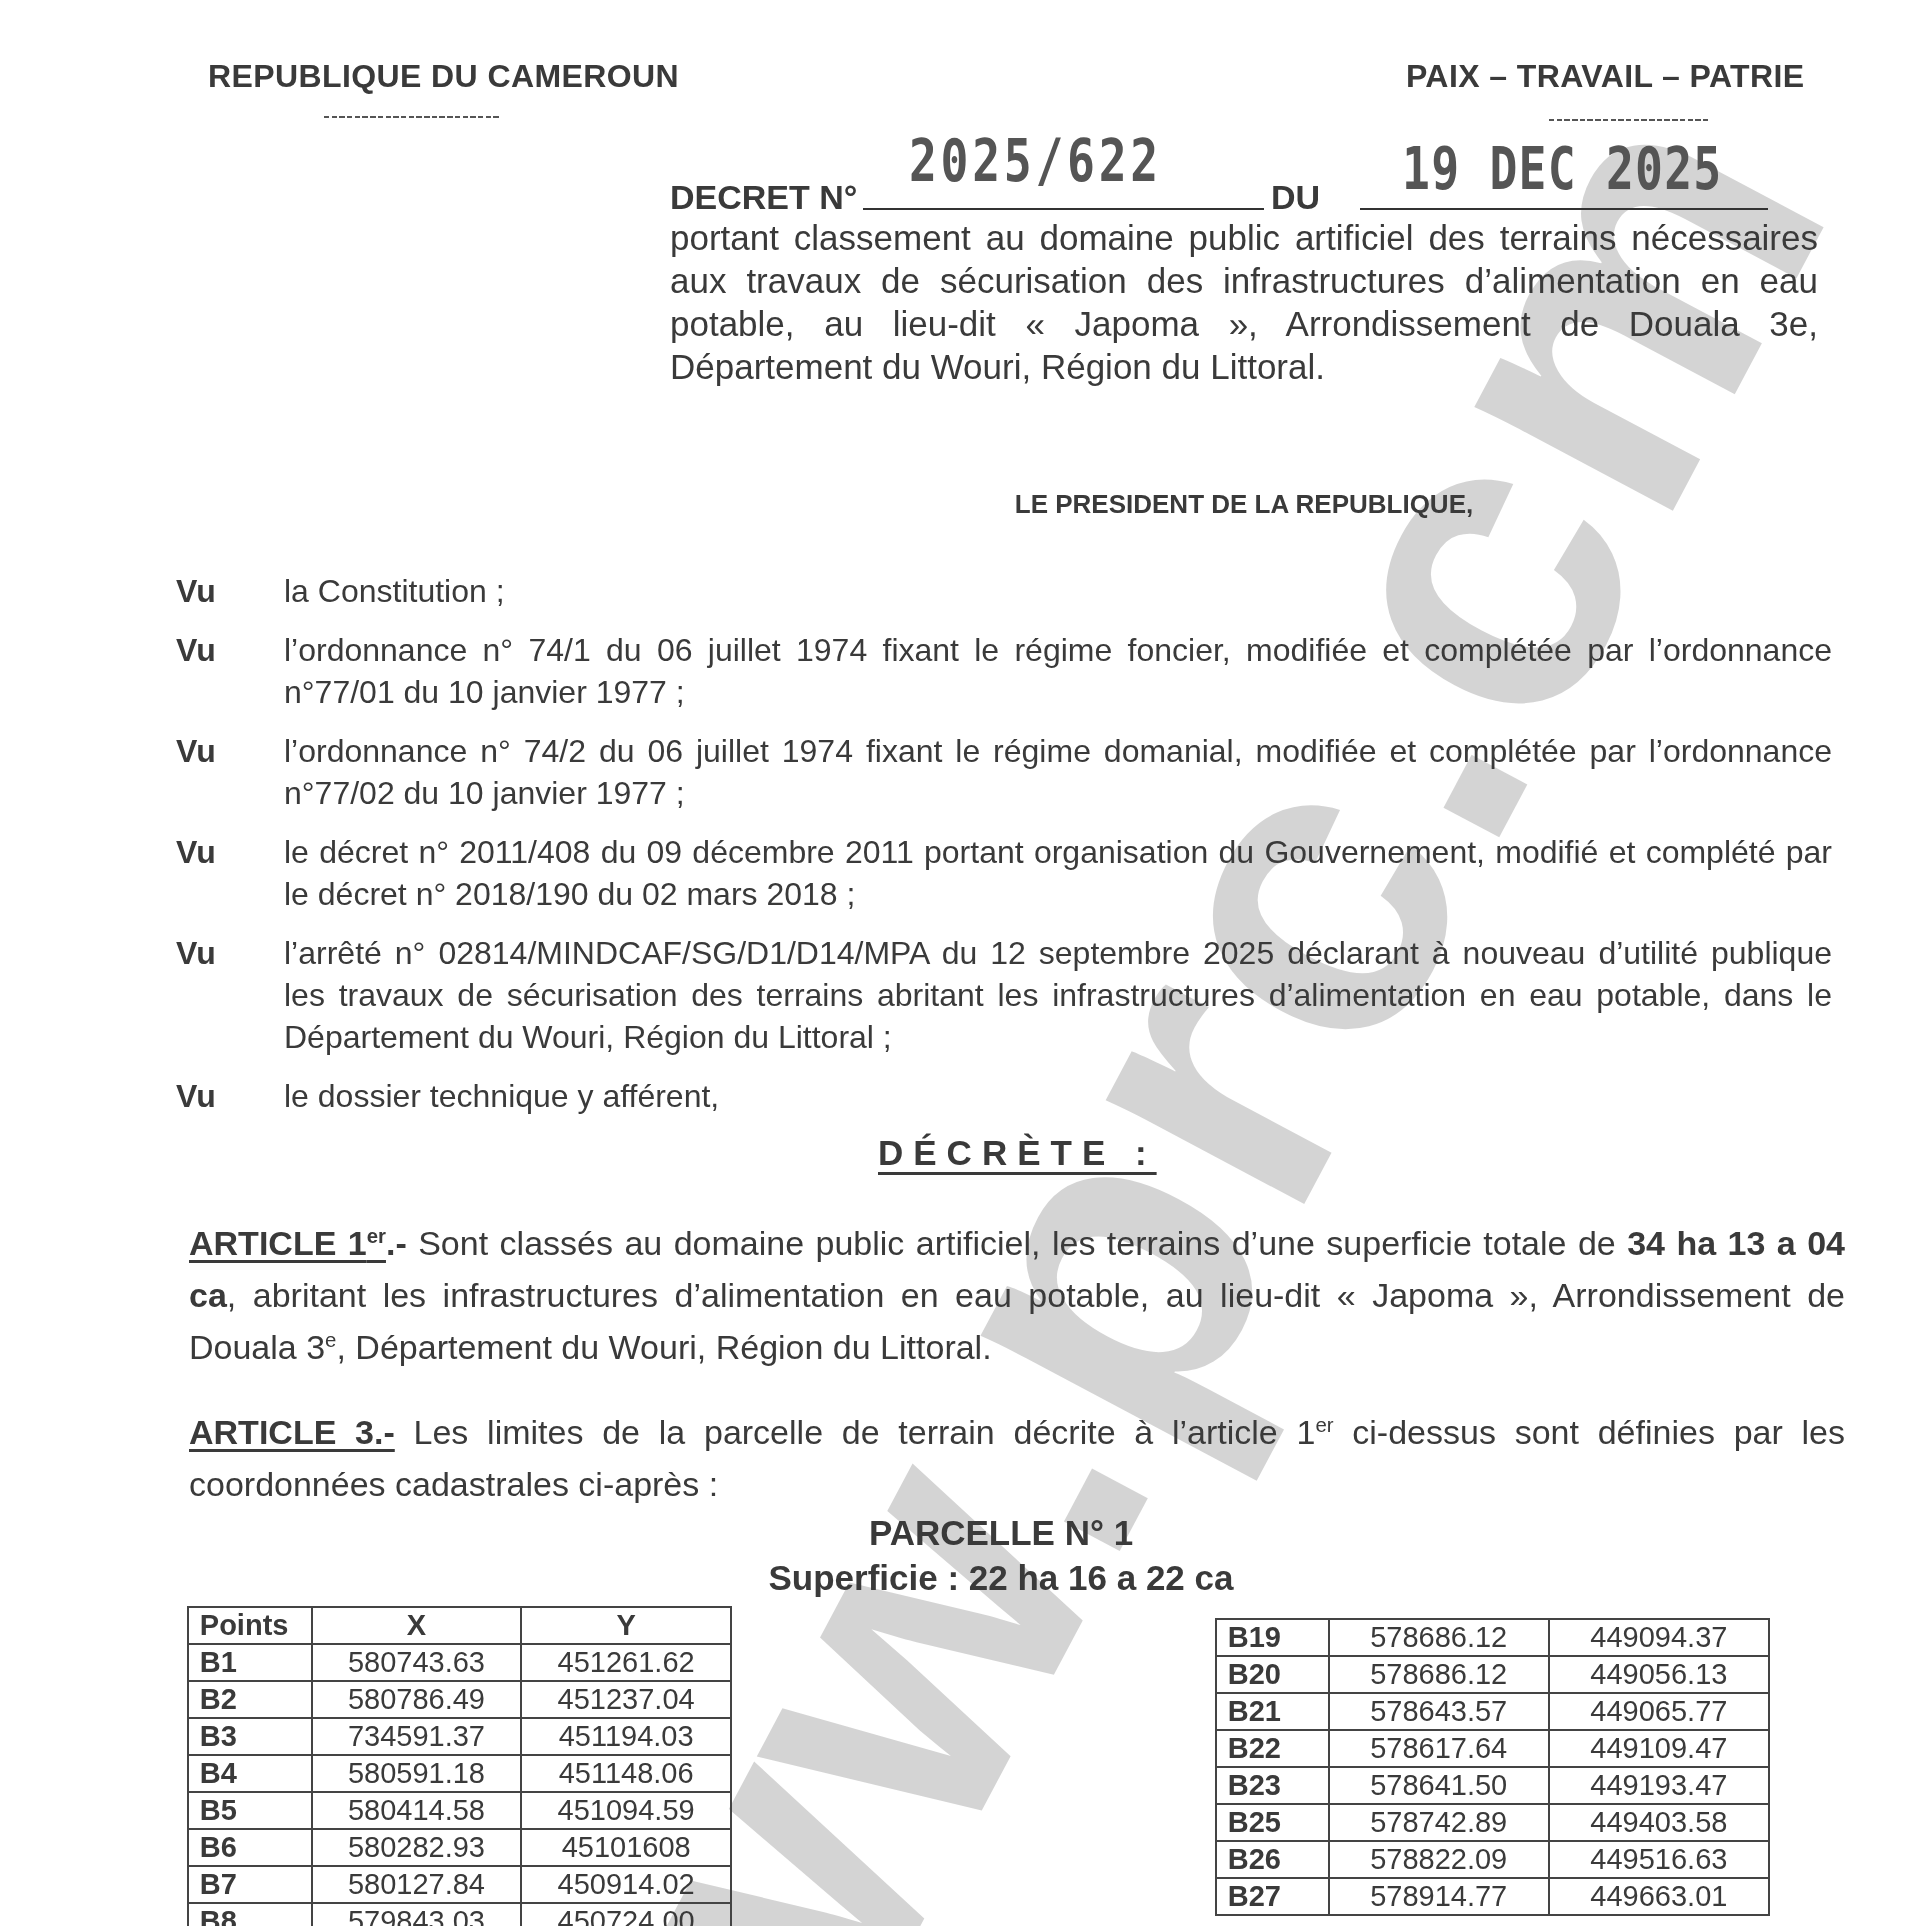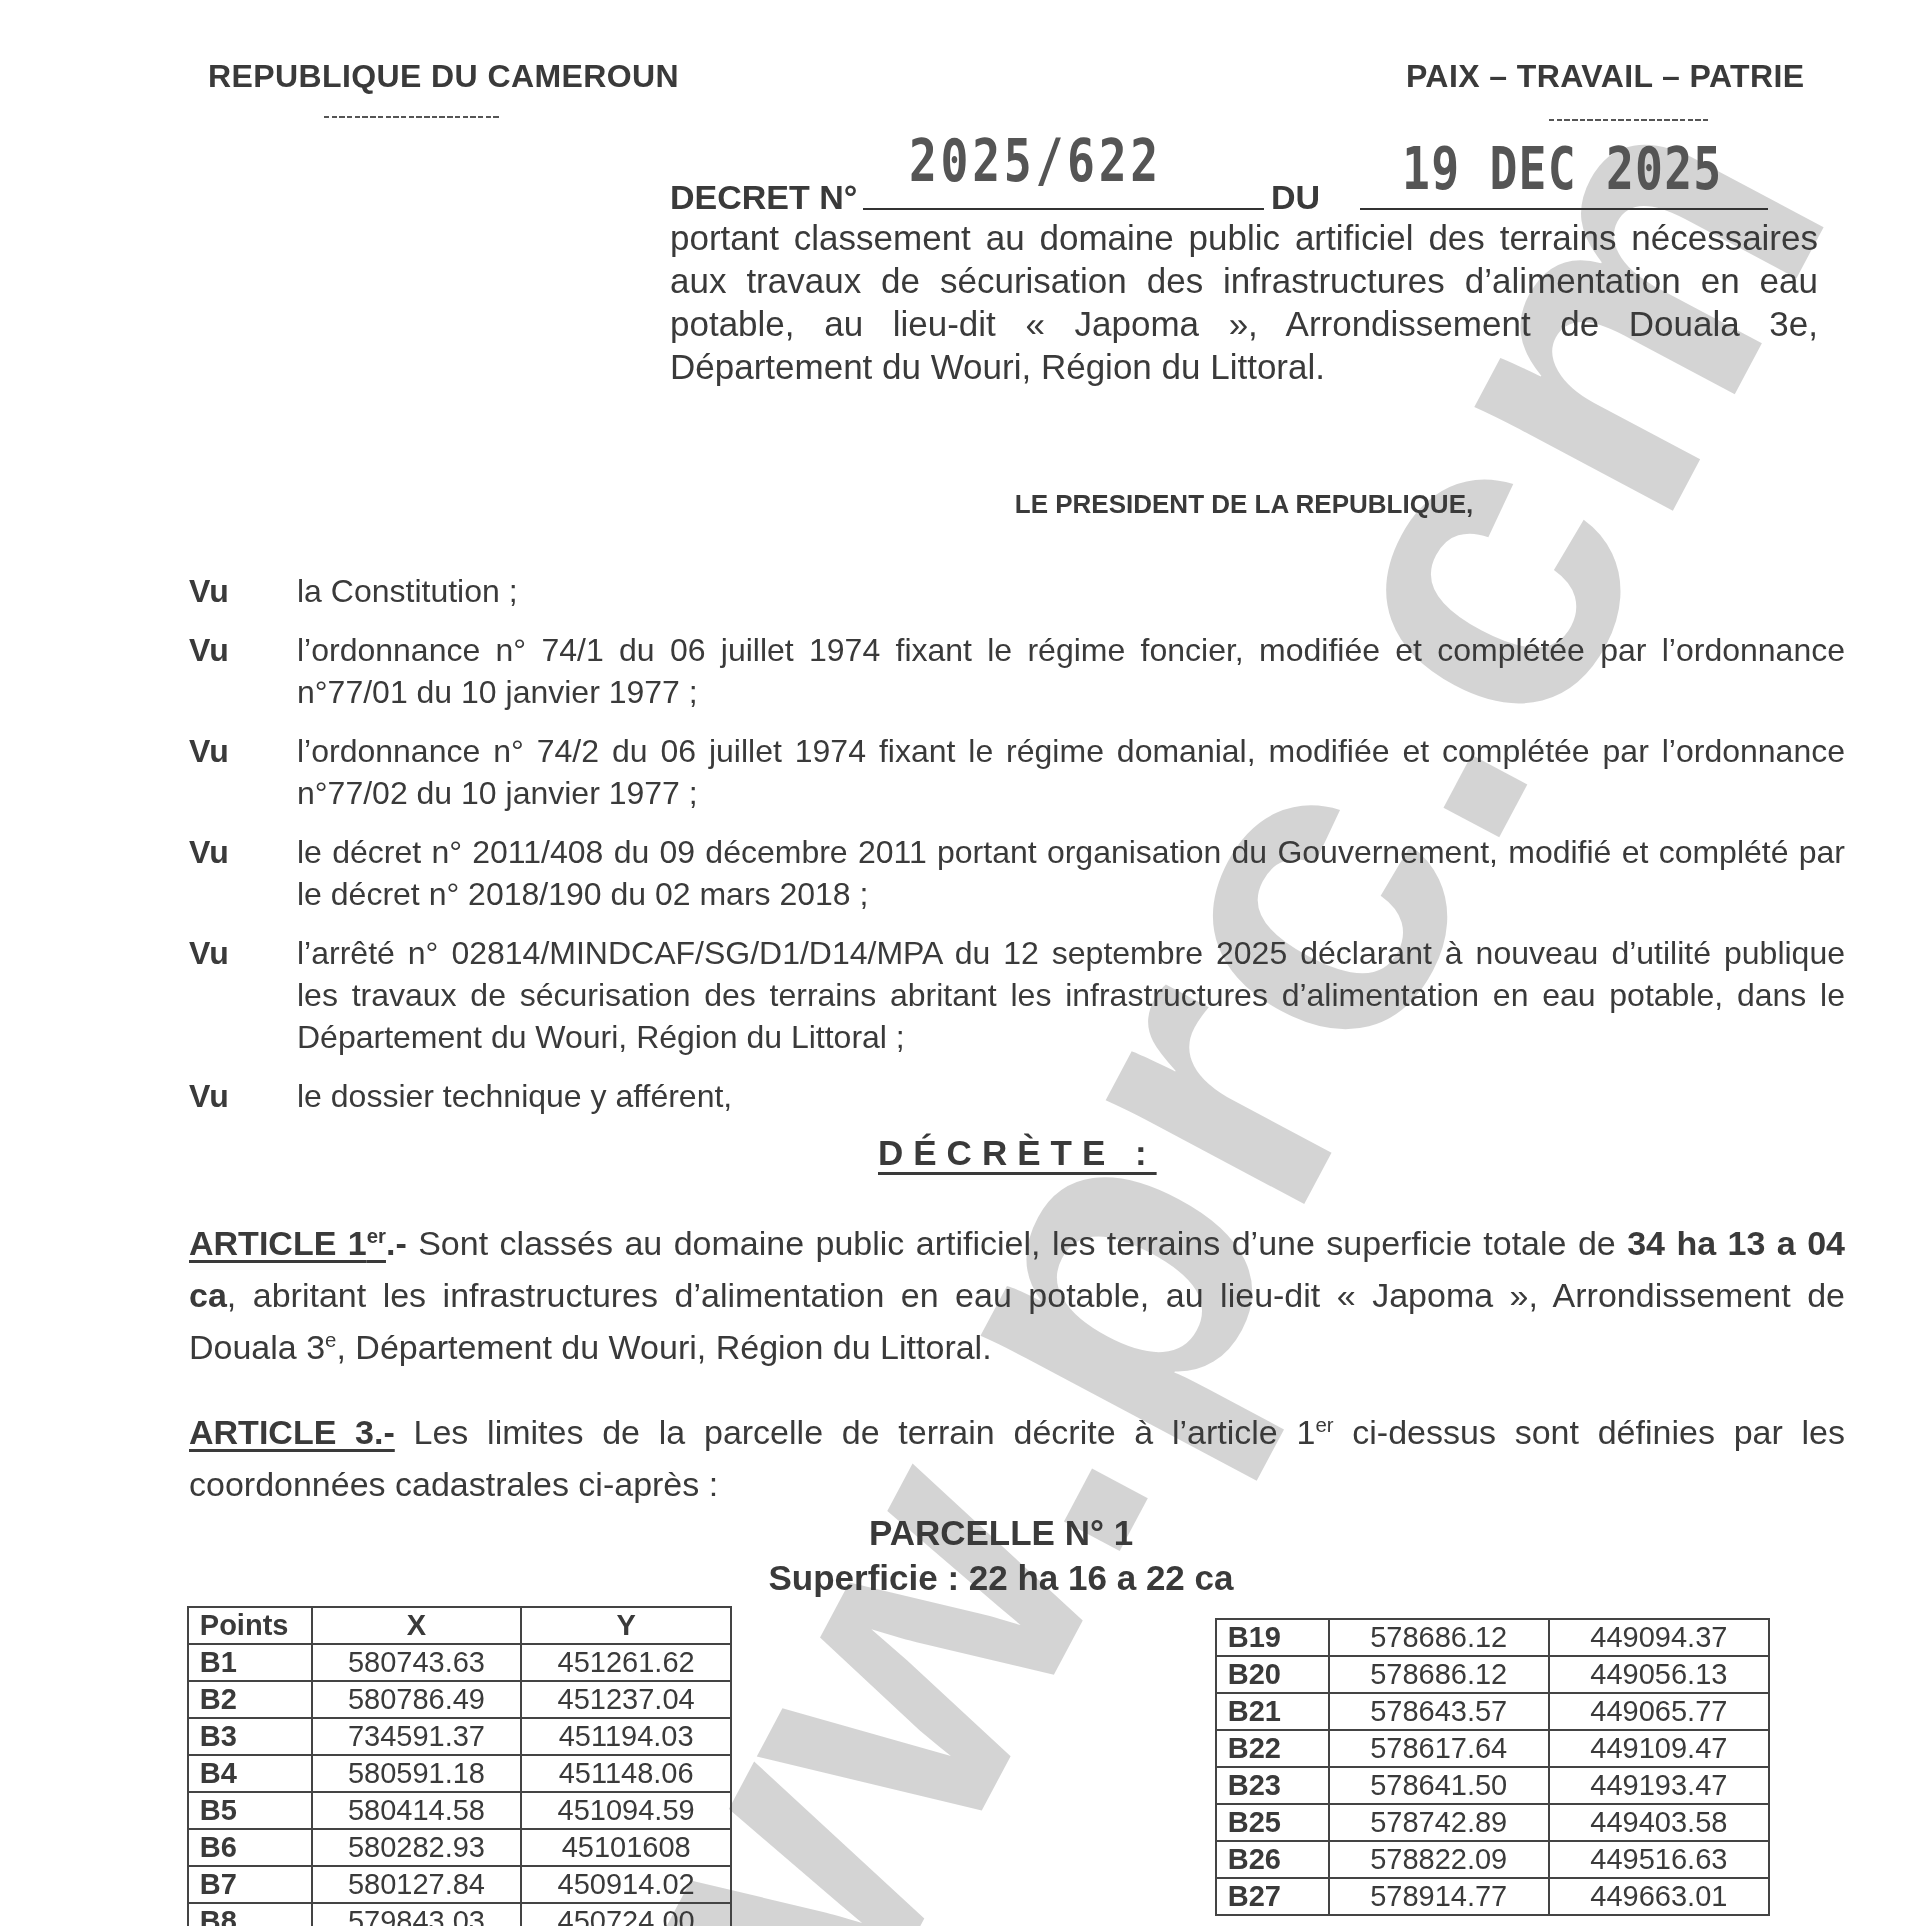--- a/index.html
+++ b/index.html
@@ -47,21 +47,21 @@
   <span class="uline" style="position:absolute; left:690px; top:42px; width:408px;"></span>
   <span class="stamp-num" style="position:absolute; left:732px; top:-31px; letter-spacing:1.5px;">19 DEC 2025</span>
 </div>
 
 <div class="abs title" style="left:670px; top:216px; width:1148px;">
   <span>portant classement au domaine public artificiel des terrains nécessaires aux travaux de sécurisation des infrastructures d’alimentation en eau potable, au lieu-dit « Japoma », Arrondissement de Douala 3e, Département du Wouri, Région du Littoral.</span>
 </div>
 
 <div class="abs president" style="left:670px; top:489px; width:1148px;">LE PRESIDENT DE LA REPUBLIQUE,</div>
 
-<div class="abs" style="left:189px; top:570px; width:1656px;">
+<div class="abs" style="left:176px; top:570px; width:1656px;">
   <div class="vu-row" style="margin-bottom:17px;">
     <span class="vu-label">Vu</span>
     <span class="vu-text">la Constitution ;</span>
   </div>
   <div class="vu-row" style="margin-bottom:17px;">
     <span class="vu-label">Vu</span>
     <span class="vu-text">l’ordonnance n° 74/1 du 06 juillet 1974 fixant le régime foncier, modifiée et complétée par l’ordonnance n°77/01 du 10 janvier 1977 ;</span>
   </div>
   <div class="vu-row" style="margin-bottom:17px;">
     <span class="vu-label">Vu</span>

